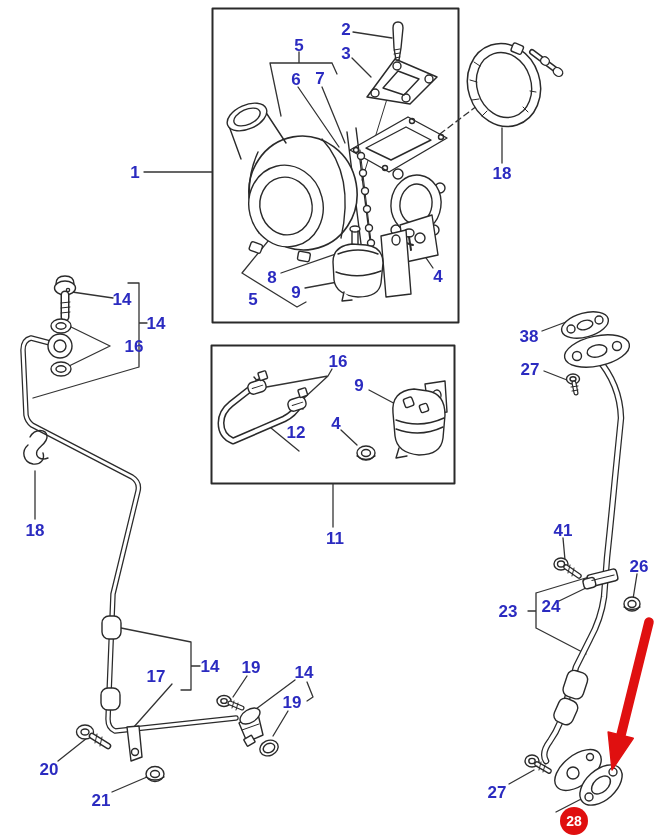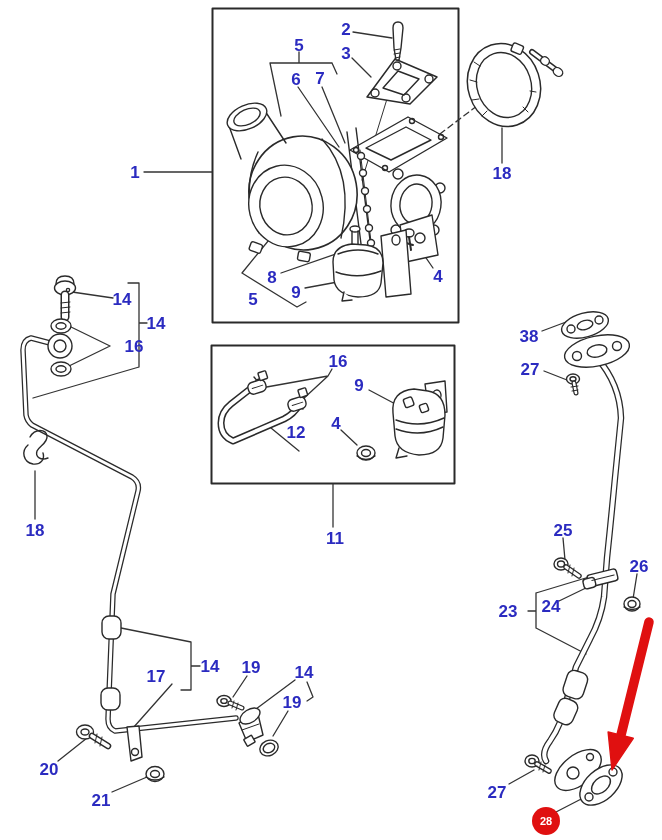--- a/index.html
+++ b/index.html
@@ -10,22 +10,22 @@
   #art{position:absolute;left:0;top:0;}
   .co{
     position:absolute;transform:translate(-50%,-50%);
     font-weight:700;font-size:17px;line-height:1;
     color:var(--callout,#2b2bc0);white-space:nowrap;user-select:none;
   }
   .badge{
     position:absolute;transform:translate(-50%,-50%);
     width:28px;height:28px;border-radius:50%;
     background:var(--highlight,#e01010);color:#ffffff;
-    font-weight:700;font-size:11px;line-height:1;
-    display:flex;align-items:center;justify-content:center;
+    font-weight:700;font-size:14px;line-height:1;
+    display:flex;align-items:center;justify-content:center;margin-left:28px;
   }
 </style>
 </head>
 <body style="--callout: #2b2bc0; --highlight: #e01010; background: rgb(255, 255, 255);">
 
 <svg id="art" width="662" height="840" viewBox="0 0 662 840" fill="none" stroke="#2a2a2a" stroke-width="1.4" stroke-linecap="round" stroke-linejoin="round">
 
   <rect x="212.5" y="8.5" width="246" height="314" stroke-width="2"></rect>
   <rect x="211.5" y="345.5" width="243" height="138" stroke-width="2"></rect>
 
@@ -320,18 +320,18 @@
 <div class="co" style="left:35px;top:530px">18</div>
 <div class="co" style="left:156px;top:676px">17</div>
 <div class="co" style="left:210px;top:666px">14</div>
 <div class="co" style="left:251px;top:667px">19</div>
 <div class="co" style="left:304px;top:672px">14</div>
 <div class="co" style="left:292px;top:702px">19</div>
 <div class="co" style="left:49px;top:769px">20</div>
 <div class="co" style="left:101px;top:800px">21</div>
 <div class="co" style="left:529px;top:336px">38</div>
 <div class="co" style="left:530px;top:369px">27</div>
-<div class="co" style="left:563px;top:530px">25</div>
+<div class="co" style="left:563px;top:530px">41</div>
 <div class="co" style="left:639px;top:566px">26</div>
 <div class="co" style="left:508px;top:611px">23</div>
 <div class="co" style="left:551px;top:606px">24</div>
 <div class="co" style="left:497px;top:792px">27</div>
 <div class="badge" style="left:546px;top:821px">28</div>
 
 </body></html>

